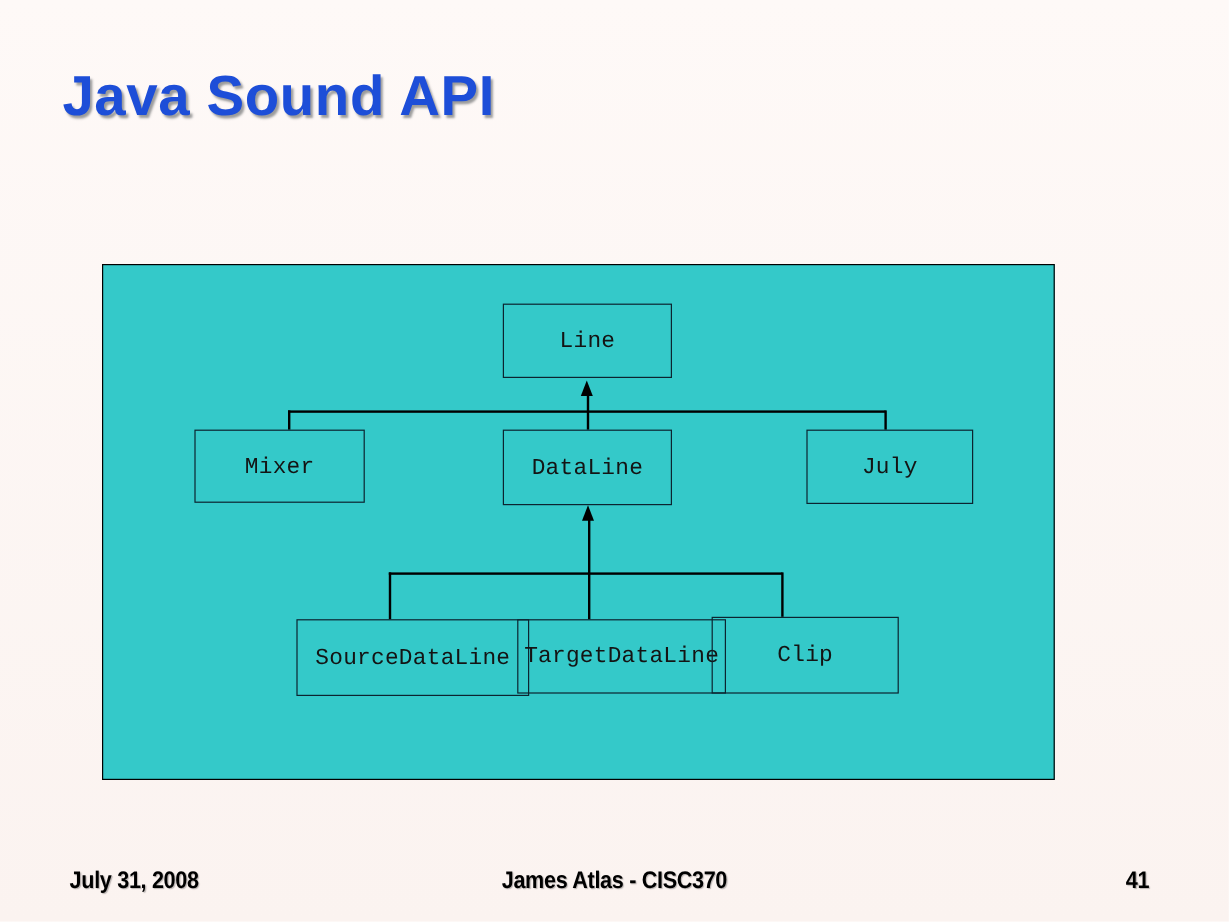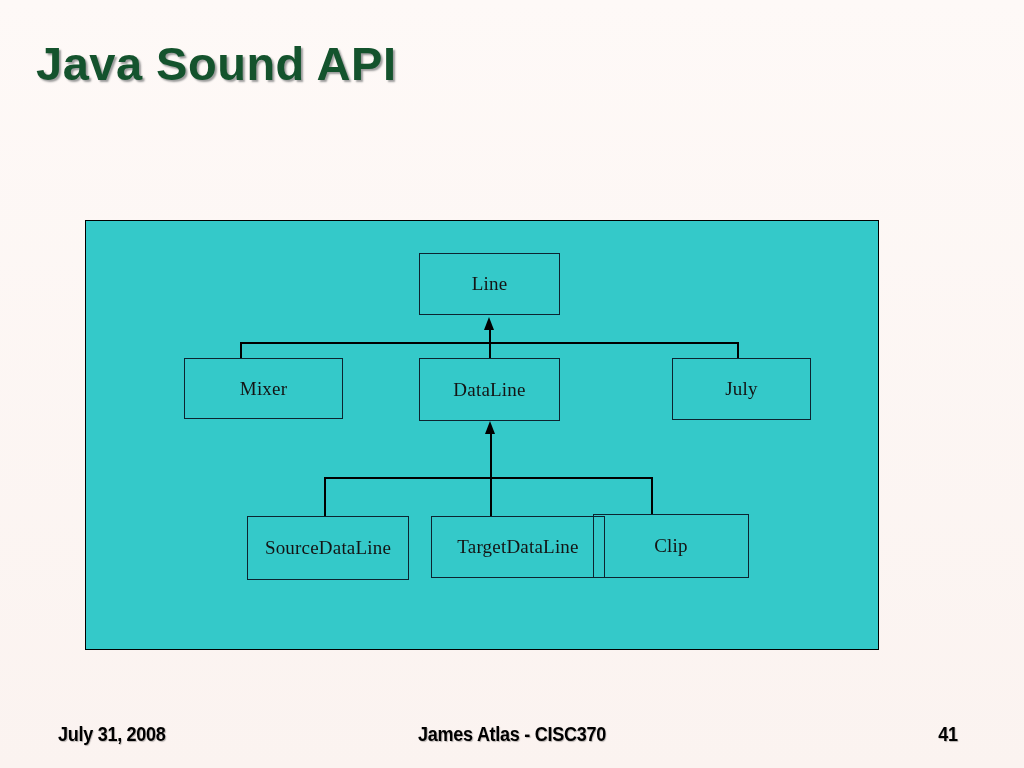--- a/index.html
+++ b/index.html
@@ -9,52 +9,52 @@
     font-family: "Liberation Sans", sans-serif;
     background: linear-gradient(180deg, #FEF9F7 0%, #FBF3F0 100%);
   }
   .slide {
     position: relative;
     width: 1024px; height: 768px;
   }
   .title {
     position: absolute;
     left: 36px; top: 36px;
-    margin: 0;
+    margin: 16px;
     font-family: "Liberation Sans", sans-serif;
     font-size: 47px;
     font-weight: 700;
     letter-spacing: 0.5px;
-    color: #14532d;
+    color: #1d4ed8;
     text-shadow: 2px 2px 2px #9b9b9b;
   }
   .panel {
     position: absolute;
     left: 85px; top: 220px;
     width: 792px; height: 428px;
     background: #34C9C9;
     border: 1.5px solid #000000;
   }
   .node {
     position: absolute;
     box-sizing: border-box;
     border: 1.3px solid #0c2430;
     display: flex;
     align-items: center;
     justify-content: center;
-    font-family: Liberation Serif, serif;
+    font-family: Liberation Mono, monospace;
     font-size: 19px;
     color: #141414;
     letter-spacing: 0.2px;
   }
   .node-line            { left: 333px; top:  32px; width: 141px; height: 62px; }
-  .node-mixer           { left:  98px; top: 137px; width: 159px; height: 61px; }
+  .node-mixer           { left:  76px; top: 137px; width: 142px; height: 61px; }
   .node-dataline        { left: 333px; top: 137px; width: 141px; height: 63px; }
   .node-port            { left: 586px; top: 137px; width: 139px; height: 62px; }
-  .node-sourcedataline  { left: 161px; top: 295px; width: 162px; height: 64px; }
+  .node-sourcedataline  { left: 161px; top: 295px; width: 194px; height: 64px; }
   .node-targetdataline  { left: 345px; top: 295px; width: 174px; height: 62px; }
   .node-clip            { left: 507px; top: 293px; width: 156px; height: 64px; }
   .hline, .vline {
     position: absolute;
     background: #000000;
   }
   .hline { height: 1.5px; }
   .vline { width: 1.5px; }
   .conn-upper-h   { left: 154px; top: 121px; width: 498px; }
   .conn-mixer-v   { left: 154px; top: 121px; height: 16px; }

